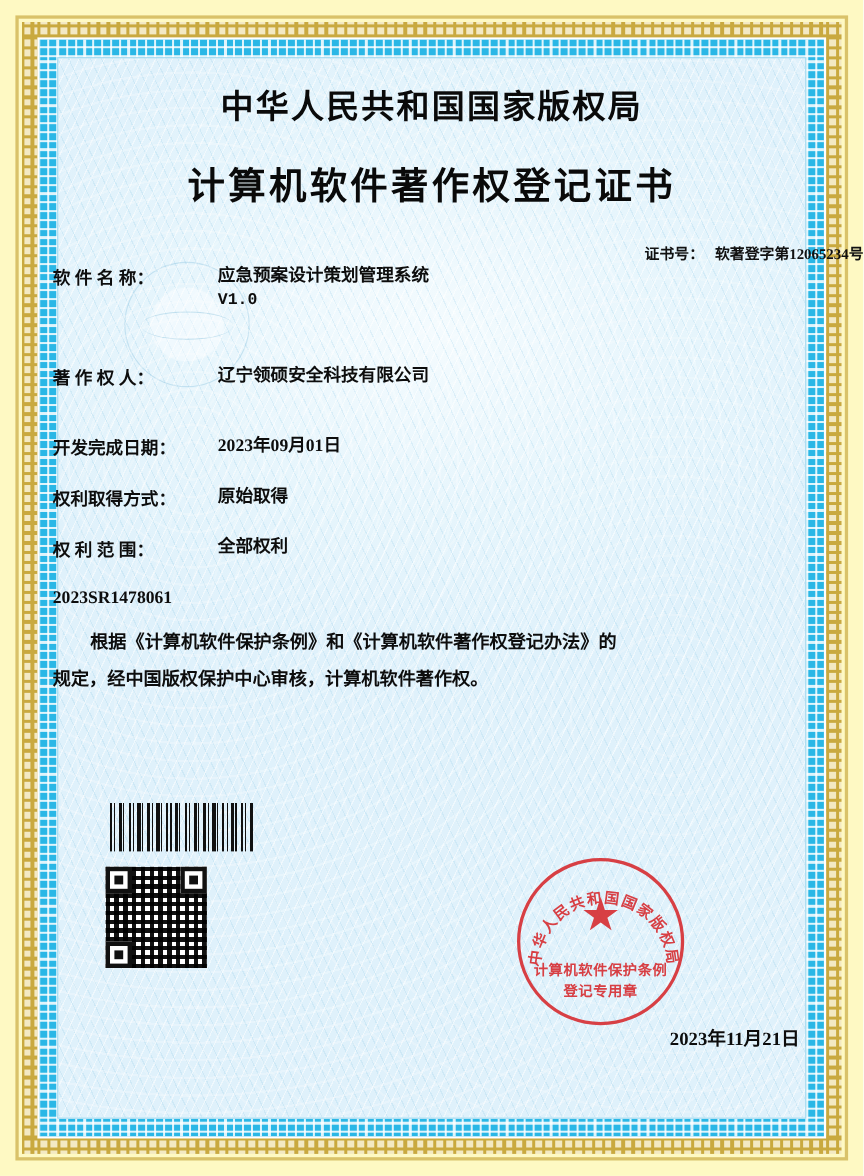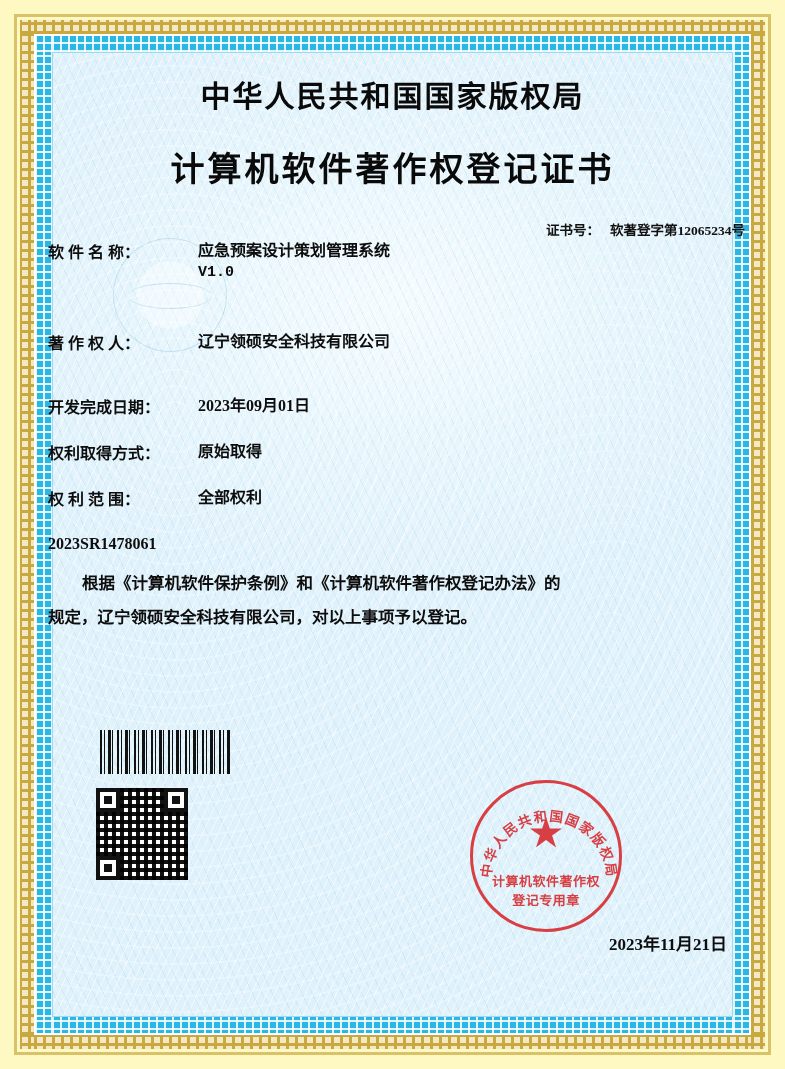--- a/index.html
+++ b/index.html
@@ -160,21 +160,20 @@
     font-size: 30px;
   }
   .title-sub {
     margin-top: 26px;
     font-size: 34px;
     letter-spacing: 3px;
   }
 
   .cert-no {
     margin-top: 28px;
-    padding-right: 40px;
     text-align: right;
     font-size: 13.5px;
     font-weight: bold;
     color: #111;
   }
   .cert-no .cn-label { margin-right: 10px; }
 
   .fields {
     padding-left: 48px;
     padding-right: 16px;
@@ -378,21 +377,21 @@
       </div>
 
       <div class="field-row">
         <div class="field-value">2023SR1478061</div>
       </div>
 
     </div>
 
     <div class="statement">
       <p class="indent">根据《计算机软件保护条例》和《计算机软件著作权登记办法》的</p>
-      <p>规定，辽宁领硕安全科技有限公司，对以上事项予以登记。</p>
+      <p>规定，经中国版权保护中心审核，计算机软件著作权。</p>
     </div>
 
     <div class="barcode"></div>
 
     <div class="qr">
       <span class="finder f1">
           <i></i>
         </span>
       <span class="finder f2">
           <i></i>
@@ -405,20 +404,20 @@
     <div class="seal">
       <svg class="arc" viewBox="0 0 152 152">
         <defs>
           <path id="arcpath" d="M 18,84 A 58,58 0 0 1 134,84"></path>
         </defs>
         <text>
           <textPath href="#arcpath" startOffset="50%" text-anchor="middle">中华人民共和国国家版权局</textPath>
         </text>
       </svg>
       <div class="star">★</div>
-      <div class="l1">计算机软件著作权</div>
+      <div class="l1">计算机软件保护条例</div>
       <div class="l2">登记专用章</div>
     </div>
 
     <div class="issue-date">2023年11月21日</div>
 
   </div>
 </div>
 
 </body></html>

